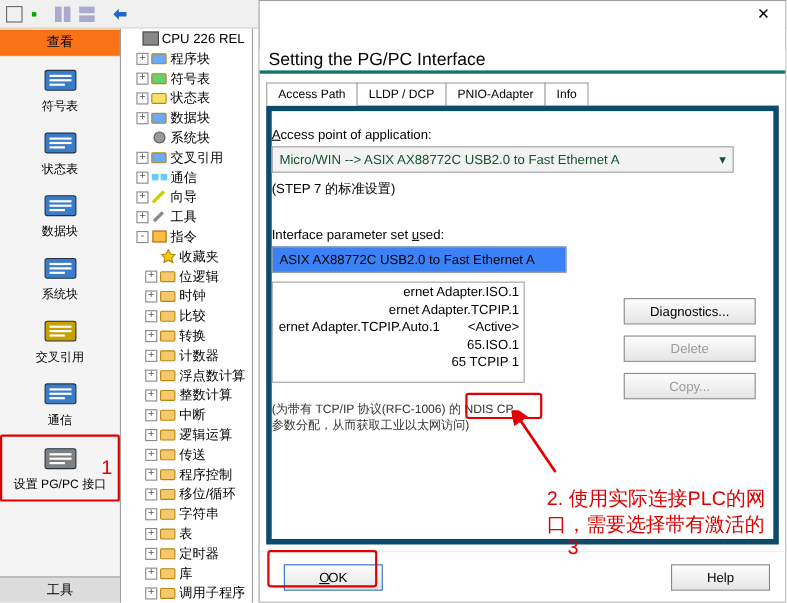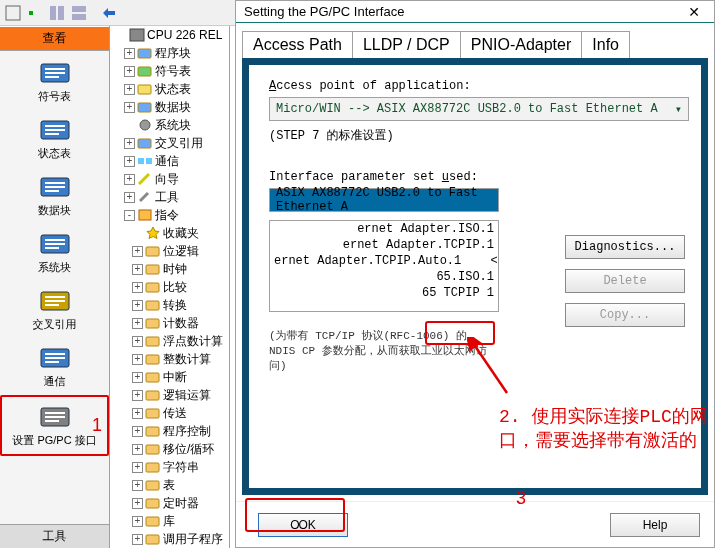--- a/index.html
+++ b/index.html
@@ -55,41 +55,41 @@
   }
   .tree-row .exp{
     width:11px;height:11px;border:1px solid #888;display:flex;align-items:center;justify-content:center;font-size:10px;line-height:1;margin-right:2px;color:#555;
   }
   .tree-row .tico{width:16px;height:14px;margin-right:2px;display:flex;align-items:center;justify-content:center;}
   .dialog{
     position:absolute; left:235px; top:0; right:0; bottom:0; background:#fff; border:1px solid #a0a0a0;
     display:flex;flex-direction:column;
   }
   .dlg-title{
-    height:22px; display:flex;align-items:center; padding-left:8px; font-size:13px; background:#fff; border-bottom:1px solid #0f766e;
+    height:22px; display:flex;align-items:center; padding-left:8px; font-size:16px; background:#fff; border-bottom:3px solid #0f766e;margin-top:44px;
   }
   .dlg-close{ position:absolute; right:4px; top:2px; width:32px;height:18px;display:flex;align-items:center;justify-content:center;font-size:14px;}
   .dlg-tabs{
     display:flex; padding:8px 6px 0 6px; gap:0;
   }
   .tab{
-    padding:4px 10px; border:1px solid #a0a0a0; border-bottom:none; background:#fff; position:relative; font-size:16px;
+    padding:4px 10px; border:1px solid #a0a0a0; border-bottom:none; background:#fff; position:relative; font-size:11px;
   }
   .tab.active { z-index:2;}
   .tab + .tab{ margin-left:-1px;}
   .dlg-body{
-    flex:1; border:7px solid #0c4a6e; margin:0 6px 6px 6px; padding:14px 20px; position:relative; background:#fff;font-family:Liberation Mono, monospace;
+    flex:1; border:5px solid #0c4a6e; margin:0 6px 6px 6px; padding:14px 0; position:relative; background:#fff;
   }
   .field-label{ margin-bottom:4px;}
   .field-label u{text-decoration:underline;}
   .combo{
     width:420px; height:24px; border:1px solid #a0a0a0; background:#f2f2f2; color:#14532d;
     display:flex;align-items:center;justify-content:space-between;padding:0 6px;
   }
-  .combo.white{ background:#0369a1; color:#000; width:230px;}
+  .combo.white{ background:#3b82f6; color:#000; width:268px;}
   .listbox{
     width:230px; height:92px; border:1px solid #a0a0a0; overflow:auto; font-size:12px; position:relative;
   }
   .listbox .li{ padding:1px 4px; white-space:nowrap;text-align:right;}
   .btn{
     width:120px; height:24px; border:1px solid #888; background:linear-gradient(#fdfdfd,#e5e5e5); font-size:12px;
     display:flex;align-items:center;justify-content:center;
   }
   .btn.disabled{ color:#9a9a9a;}
   .right-btns{ position:absolute; right:16px; top:170px; display:flex;flex-direction:column;gap:10px;}

